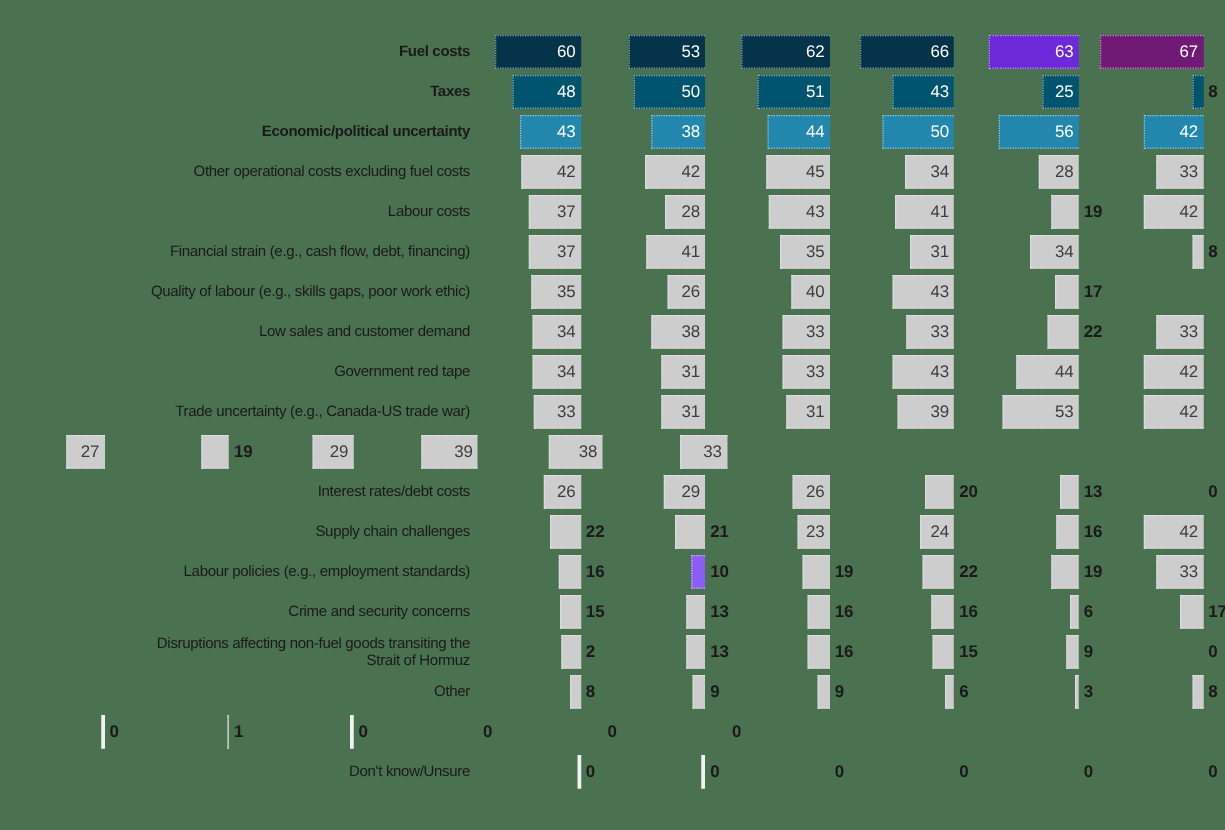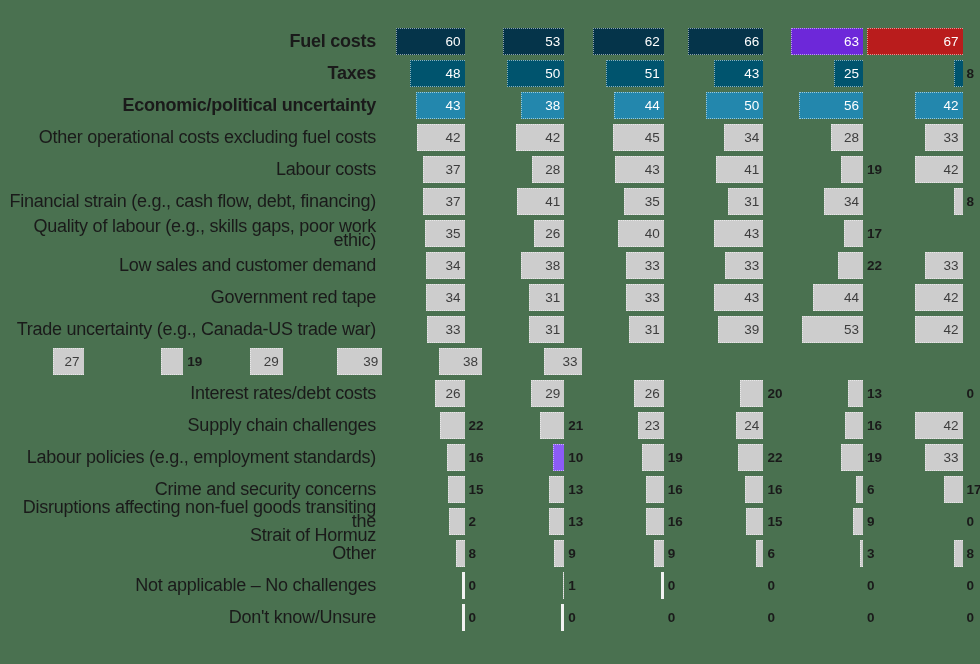--- a/index.html
+++ b/index.html
@@ -35,21 +35,21 @@
     height:32px;
     display:flex;
     align-items:center;
     position:relative;
   }
   .row-label{
     width:381px;flex:0 0 381px;
     text-align:right;
     padding-right:5px;
     box-sizing:border-box;
-    font-size:18px;
+    font-size:12px;
     color:#1a1a1a;
     line-height:14px;
     letter-spacing:-0.25px;
     white-space:pre-line;
   }
   .row-label.bold{font-weight:bold;}
   .cell{
     flex:0 0 99.6px;
     height:32px;
     position:relative;
@@ -118,21 +118,21 @@
           <div class="bar" style="width: 75px; background: rgb(5, 52, 74);">
             <span class="val inside">66</span>
           </div>
         </div>
         <div class="cell">
           <div class="bar" style="width: 72px; background: #6d28d9;">
             <span class="val inside">63</span>
           </div>
         </div>
         <div class="cell">
-          <div class="bar" style="width: 96px; background: #b91c1c;">
+          <div class="bar" style="width: 83px; background: #701a75;">
             <span class="val inside">67</span>
           </div>
         </div>
       </div>
       <div class="row">
         <div class="row-label bold">Taxes</div>
         <div class="cell">
           <div class="bar" style="width: 55px; background: rgb(0, 84, 110);">
             <span class="val inside">48</span>
           </div>
@@ -301,21 +301,21 @@
           <div class="bar" style="width: 40px; background: rgb(205, 205, 205);">
             <span class="val inside dark">35</span>
           </div>
         </div>
         <div class="cell">
           <div class="bar" style="width: 30px; background: rgb(205, 205, 205);">
             <span class="val inside dark">26</span>
           </div>
         </div>
         <div class="cell">
-          <div class="bar" style="width: 46px; background: rgb(205, 205, 205);">
+          <div class="bar" style="width: 31px; background: rgb(205, 205, 205);">
             <span class="val inside dark">40</span>
           </div>
         </div>
         <div class="cell">
           <div class="bar" style="width: 49px; background: rgb(205, 205, 205);">
             <span class="val inside dark">43</span>
           </div>
         </div>
         <div class="cell">
           <div class="bar" style="width: 19px; background: rgb(205, 205, 205);">
@@ -647,21 +647,20 @@
             <span class="val outside">3</span>
           </div>
         </div>
         <div class="cell">
           <div class="bar" style="width: 9px; background: rgb(205, 205, 205);">
             <span class="val outside">8</span>
           </div>
         </div>
       </div>
       <div class="row">
-        <div class="row-label">Not applicable – No challenges</div>
         <div class="cell">
           <div class="bar zero">
             <span class="val outside">0</span>
           </div>
         </div>
         <div class="cell">
           <div class="bar" style="width: 1px; background: rgb(205, 205, 205);">
             <span class="val outside">1</span>
           </div>
         </div>

